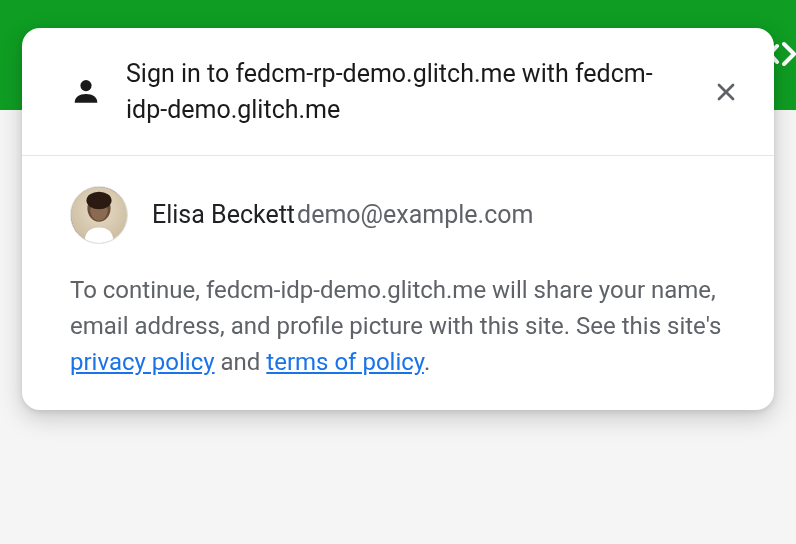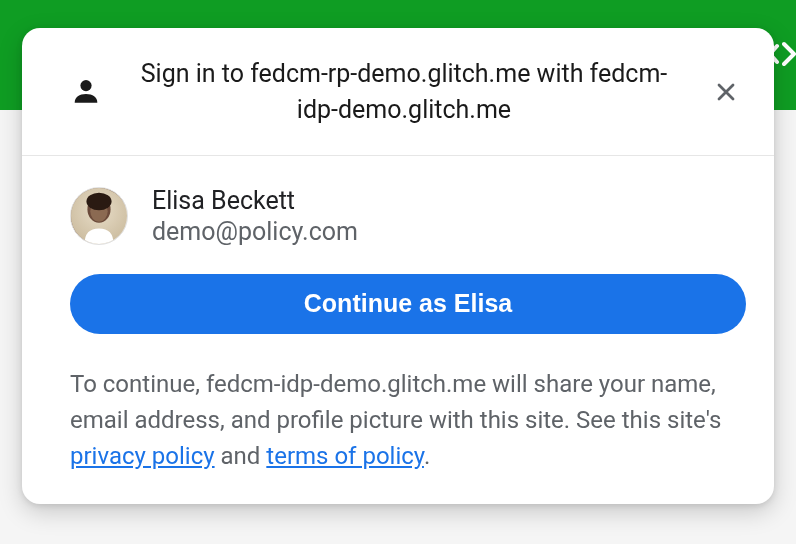--- a/index.html
+++ b/index.html
@@ -54,21 +54,20 @@
       display: flex;
       align-items: center;
       justify-content: center;
     }
     .header-title {
       flex: 1;
       font-size: 25px;
       line-height: 1.45;
       color: #1a1a1a;
       font-weight: 400;
-      text-align: center;
     }
     .close-button {
       flex-shrink: 0;
       width: 40px;
       height: 40px;
       display: flex;
       align-items: center;
       justify-content: center;
       cursor: pointer;
       color: #5f6368;
@@ -94,21 +93,21 @@
       border: 1px solid #e0e0e0;
       position: relative;
       overflow: hidden;
     }
     .avatar svg {
       width: 100%;
       height: 100%;
     }
     .account-text {
       display: flex;
-      flex-direction: column;
+      flex-direction: row;
       gap: 2px;
     }
     .account-name {
       font-size: 25px;
       color: #202124;
       font-weight: 400;
     }
     .account-email {
       font-size: 25px;
       color: #5f6368;
@@ -184,23 +183,22 @@
           </defs>
           <rect width="58" height="58" fill="url(#bg)"></rect>
           <ellipse cx="29" cy="22" rx="12" ry="14" fill="#6b4a3a"></ellipse>
           <ellipse cx="29" cy="24" rx="9" ry="11" fill="#8b6a52"></ellipse>
           <path d="M 14 58 Q 14 42 29 42 Q 44 42 44 58 Z" fill="#ffffff"></path>
           <ellipse cx="29" cy="14" rx="13" ry="9" fill="#2a1a12"></ellipse>
         </svg>
       </div>
       <div class="account-text">
         <div class="account-name">Elisa Beckett</div>
-        <div class="account-email">demo@policy.com</div>
+        <div class="account-email">demo@example.com</div>
       </div>
     </div>
 
-    <button class="continue-button">Continue as Elisa</button>
 
     <div class="disclaimer">
       <span>To continue, fedcm-idp-demo.glitch.me will share your name, email address, and profile picture with this site. See this site's </span><a href="#">privacy policy</a><span> and </span><a href="#">terms of policy</a><span>.</span>
     </div>
   </div>
 </div>
 
 </body></html>

